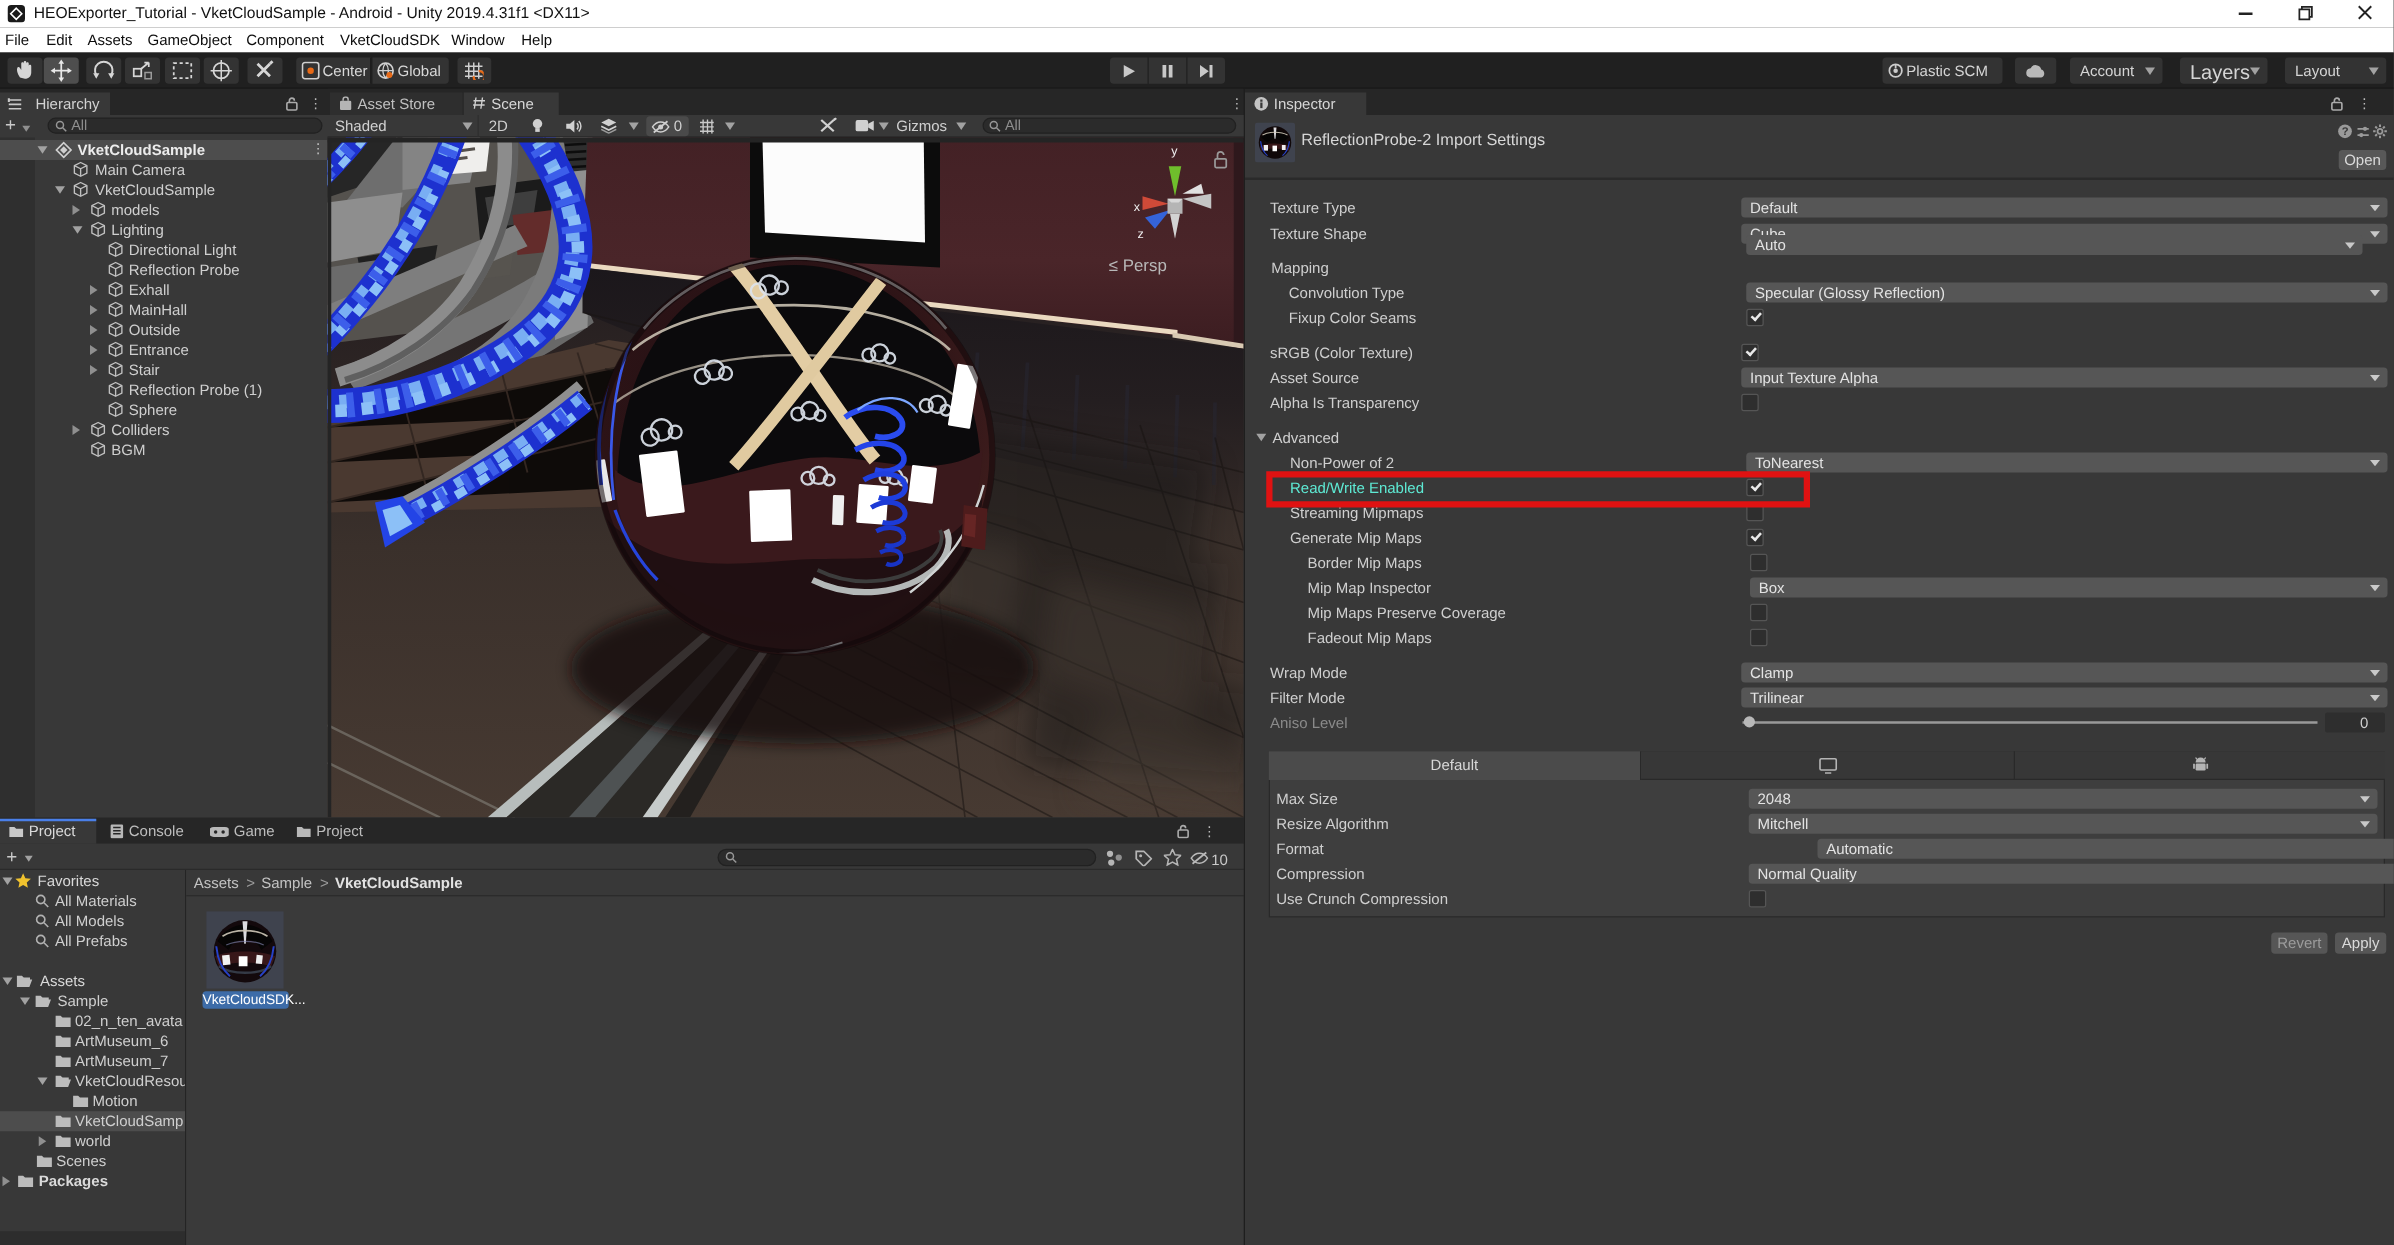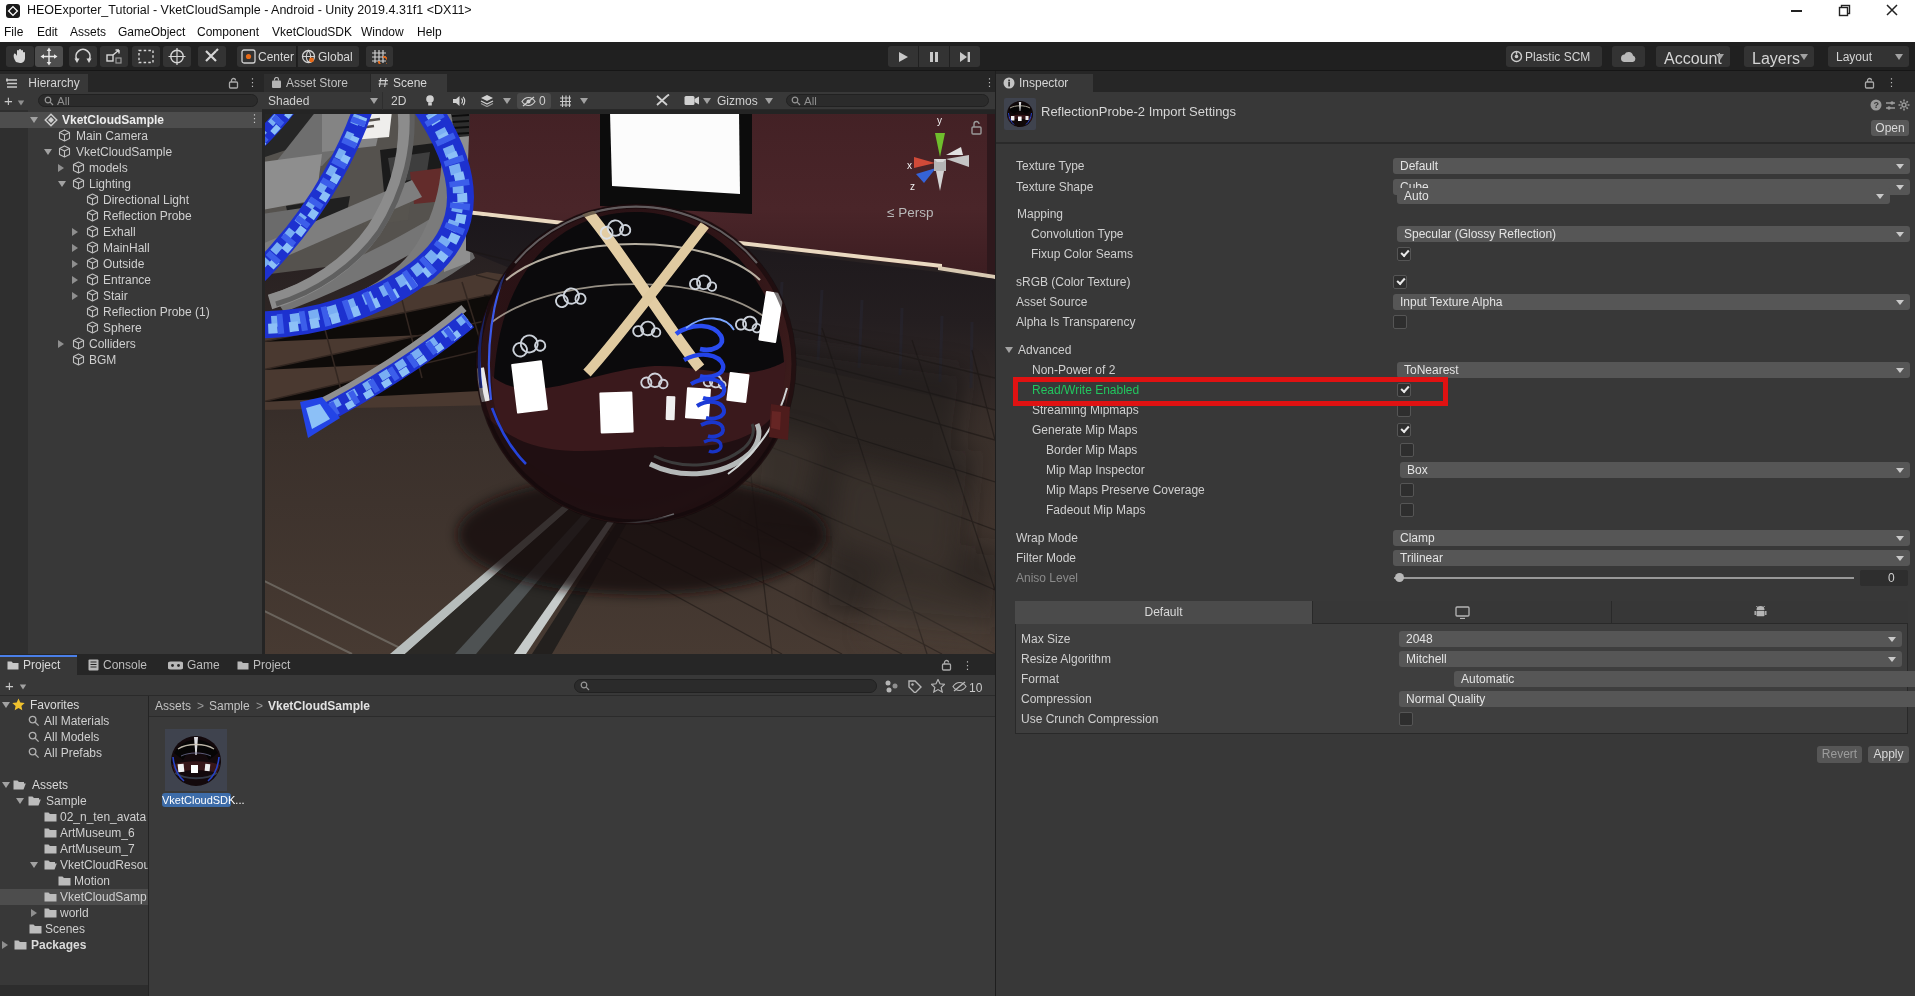--- a/index.html
+++ b/index.html
@@ -123,21 +123,21 @@
     <circle cx="6.5" cy="6.5" r="5" fill="none" stroke="#cccccc" stroke-width="1.4"></circle>
     <circle cx="6.5" cy="6.5" r="1.8" fill="#ccc"></circle>
     <path d="M6.5 1.5 L6.5 4.5" stroke="#ccc" stroke-width="1.4"></path>
   </svg>
 <div class="a" style="left:1525px;top:50px;font-size:12px;color:#d5d5d5">Plastic SCM</div>
 <div class="a" style="left:1612px;top:46px;width:33px;height:21px;background:#333;border-radius:3px"></div>
 <svg class="a" style="left:1619px;top:51px" width="19" height="12">
     <path d="M5 11 A3.8 3.8 0 0 1 5.5 3.5 A4.6 4.6 0 0 1 14 4.5 A3.4 3.4 0 0 1 14 11 Z" fill="#b9b9b9"></path>
   </svg>
 <div class="a" style="left:1656px;top:46px;width:74px;height:21px;background:#333;border-radius:3px"></div>
-<div class="a" style="left:1664px;top:50px;font-size:16px;color:#d5d5d5">Account</div>
+<div class="a" style="left:1664px;top:50px;font-size:12px;color:#d5d5d5">Account</div>
 <div class="tri-d" style="left:1716px;top:54px"></div>
 <div class="a" style="left:1744px;top:46px;width:70px;height:21px;background:#333;border-radius:3px"></div>
 <div class="a" style="left:1752px;top:50px;font-size:16px;color:#d5d5d5">Layers</div>
 <div class="tri-d" style="left:1800px;top:54px"></div>
 <div class="a" style="left:1828px;top:46px;width:81px;height:21px;background:#333;border-radius:3px"></div>
 <div class="a" style="left:1836px;top:50px;font-size:12px;color:#d5d5d5">Layout</div>
 <div class="tri-d" style="left:1895px;top:54px"></div>
 <div class="a" style="left:0;top:71px;width:1915px;height:21px;background:#262626"></div>
 <div class="a" style="left:0;top:92px;width:262px;height:562px;background:#383838"></div>
 <div class="a" style="left:0;top:110px;width:28px;height:544px;background:#2f2f2f"></div>
@@ -860,21 +860,21 @@
 <div class="a r" style="left:1016px;top:274px;color:#cfcfcf">sRGB (Color Texture)</div>
 <div class="ck" style="top:275px;left:1393px"></div>
 <div class="a r" style="left:1016px;top:294px;color:#cfcfcf">Asset Source</div>
 <div class="fld" style="top:294px;left:1393px;width:517px">Input Texture Alpha</div>
 <div class="a r" style="left:1016px;top:314px;color:#cfcfcf">Alpha Is Transparency</div>
 <div class="cb" style="top:315px;left:1393px"></div>
 <div class="tri-d" style="left:1005px;top:347px"></div>
 <div class="a r" style="left:1018px;top:342px;color:#cfcfcf">Advanced</div>
 <div class="a r" style="left:1032px;top:362px;color:#cfcfcf">Non-Power of 2</div>
 <div class="fld" style="top:362px;left:1397px;width:513px">ToNearest</div>
-<div class="a r" style="left:1032px;top:382px;color:#22c55e">Read/Write Enabled</div>
+<div class="a r" style="left:1032px;top:382px;color:#5eead4">Read/Write Enabled</div>
 <div class="ck" style="top:383px;left:1397px"></div>
 <div class="a r" style="left:1032px;top:402px;color:#cfcfcf">Streaming Mipmaps</div>
 <div class="cb" style="top:403px;left:1397px"></div>
 <div class="a r" style="left:1032px;top:422px;color:#cfcfcf">Generate Mip Maps</div>
 <div class="ck" style="top:423px;left:1397px"></div>
 <div class="a r" style="left:1046px;top:442px;color:#cfcfcf">Border Mip Maps</div>
 <div class="cb" style="top:443px;left:1400px"></div>
 <div class="a r" style="left:1046px;top:462px;color:#cfcfcf">Mip Map Inspector</div>
 <div class="fld" style="top:462px;left:1400px;width:510px">Box</div>
 <div class="a r" style="left:1046px;top:482px;color:#cfcfcf">Mip Maps Preserve Coverage</div>

